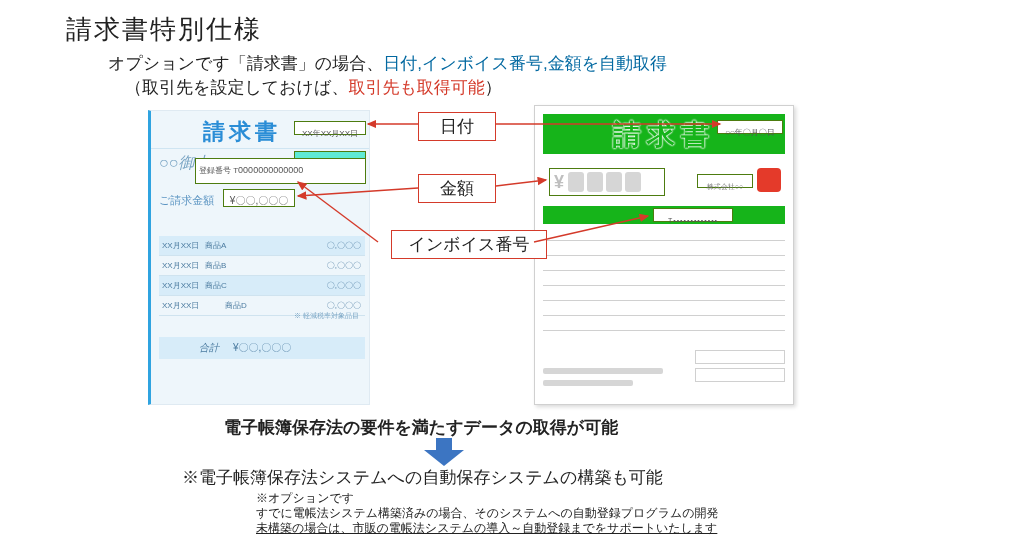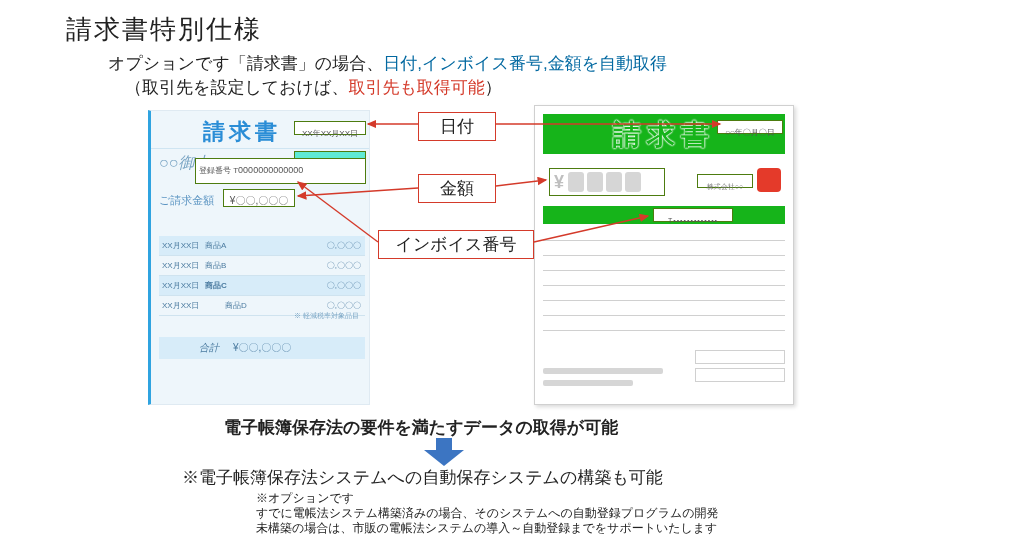--- a/index.html
+++ b/index.html
@@ -48,21 +48,21 @@
       <span style="flex:1;">商品A</span>
       <span style="width:46px;text-align:right;padding-right:4px;">〇,〇〇〇</span>
     </div>
     <div style="display:flex;height:20px;align-items:center;background:#eef6fb;border-bottom:1px solid #cfe3ef;font-size:8px;color:#4b7ba0;">
       <span style="width:46px;padding-left:3px;">XX月XX日</span>
       <span style="flex:1;">商品B</span>
       <span style="width:46px;text-align:right;padding-right:4px;">〇,〇〇〇</span>
     </div>
     <div style="display:flex;height:20px;align-items:center;background:#d7ecf9;border-bottom:1px solid #cfe3ef;font-size:8px;color:#4b7ba0;">
       <span style="width:46px;padding-left:3px;">XX月XX日</span>
-      <span style="flex:1;font-weight:bold;">商品C</span>
+      <span style="flex:1;">商品C</span>
       <span style="width:46px;text-align:right;padding-right:4px;">〇,〇〇〇</span>
     </div>
     <div style="display:flex;height:20px;align-items:center;background:#eef6fb;border-bottom:1px solid #cfe3ef;font-size:8px;color:#4b7ba0;">
       <span style="width:46px;padding-left:3px;">XX月XX日</span>
       <span style="flex:1;padding-left:20px;">商品D</span>
       <span style="width:46px;text-align:right;padding-right:4px;">〇,〇〇〇</span>
     </div>
   </div>
   <span style="position:absolute; right:10px; top:200px; font-size:7px; color:#7aa5c4;">※ 軽減税率対象品目</span>
   <div style="position:absolute; left:8px; top:226px; width:206px; height:22px; background:#d7ecf9; display:flex; align-items:center; font-size:10px; color:#4b7ba0;">
@@ -108,21 +108,21 @@
     <div style="height:15px;border-bottom:1px solid #d0d0d0;"></div>
   </div>
   <div style="position:absolute;left:8px;bottom:30px;width:120px;height:6px;background:#d6d6d6;border-radius:2px;"></div>
   <div style="position:absolute;left:8px;bottom:18px;width:90px;height:6px;background:#d6d6d6;border-radius:2px;"></div>
   <div style="position:absolute;right:8px;bottom:22px;width:90px;height:14px;border:1px solid #d0d0d0;"></div>
   <div style="position:absolute;right:8px;bottom:40px;width:90px;height:14px;border:1px solid #d0d0d0;"></div>
 </div>
 
 <div class="label-box" style="left:418px; top:112px; width:78px;">日付</div>
 <div class="label-box" style="left:418px; top:174px; width:78px;">金額</div>
-<div class="label-box" style="left:378px; top:230px; width:156px;">インボイス番号</div>
+<div class="label-box" style="left:391px; top:230px; width:156px;">インボイス番号</div>
 
 <svg class="arrows">
   <defs>
     <marker id="ah" markerWidth="8" markerHeight="8" refX="6" refY="3" orient="auto">
       <path d="M0,0 L7,3 L0,6 Z" fill="#d43a2a"></path>
     </marker>
   </defs>
 
   <line x1="418" y1="124" x2="368" y2="124" stroke="#d43a2a" stroke-width="1.4" marker-end="url(#ah)"></line>
   <line x1="496" y1="124" x2="720" y2="124" stroke="#d43a2a" stroke-width="1.4" marker-end="url(#ah)"></line>
@@ -139,13 +139,13 @@
 <div style="position:absolute; left:424px; top:438px;">
   <svg width="40" height="28">
       <path d="M12 0 H28 V12 H40 L20 28 L0 12 H12 Z" fill="#3c75c2"></path>
     </svg>
 </div>
 
 <div style="position:absolute; left:182px; top:466px; font-size:17px;">※電子帳簿保存法システムへの自動保存システムの構築も可能</div>
 
 <div style="position:absolute; left:256px; top:490px; font-size:12px;">※オプションです</div>
 <div style="position:absolute; left:256px; top:505px; font-size:12px;">すでに電帳法システム構築済みの場合、そのシステムへの自動登録プログラムの開発</div>
-<div style="position:absolute; left:256px; top:520px; font-size:12px;">未構築の場合は、市販の電帳法システムの導入～自動登録までをサポートいたします</div>
+<div style="position:absolute; left:256px; top:520px; font-size:12px;text-decoration:underline;">未構築の場合は、市販の電帳法システムの導入～自動登録までをサポートいたします</div>
 
 </body></html>

